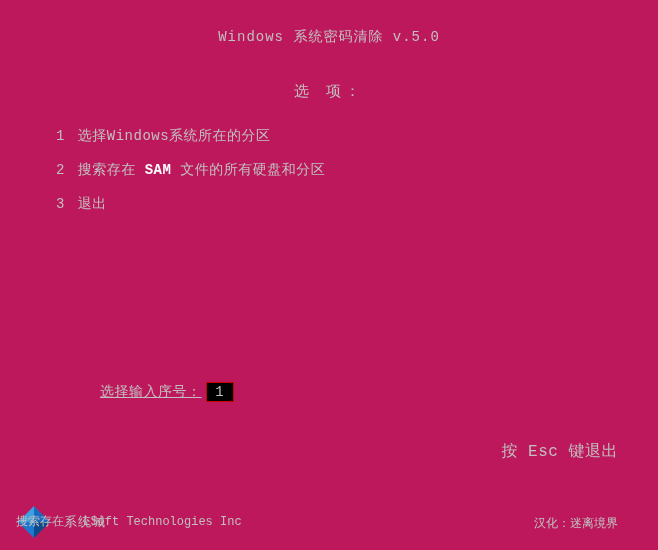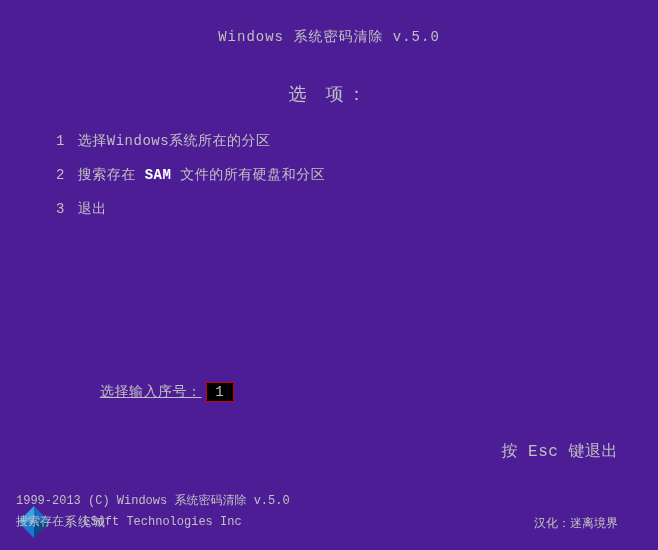--- a/index.html
+++ b/index.html
@@ -9,38 +9,38 @@
       background: #000;
       color: #c0c0c0;
       font-family: 'Courier New', Courier, monospace;
       font-size: 14px;
       overflow: hidden;
       position: relative;
     }
     .screen {
       width: 658px;
       height: 550px;
-      background: #4c1d95;
+      background: #be185d;
       position: relative;
       padding: 0;
     }
     .title-bar {
       text-align: center;
       padding-top: 28px;
       color: #c0c0c0;
       font-size: 14px;
       letter-spacing: 1px;
     }
     .options-section {
       margin-top: 36px;
       text-align: center;
     }
     .options-label {
       color: #c0c0c0;
-      font-size: 18px;
+      font-size: 15px;
       letter-spacing: 4px;
       margin-bottom: 22px;
     }
     .menu-items {
       text-align: left;
       margin-left: 56px;
       margin-top: 26px;
     }
     .menu-item {
       color: #c0c0c0;
@@ -158,21 +158,20 @@
 
   <div class="input-section">
     <span class="input-label">选择输入序号：</span>
     <span class="input-box">1</span>
   </div>
 
   <div class="esc-note">按 Esc 键退出</div>
 
   <div class="footer-bottom">
     <div class="footer-left">
-      <div>1999-2013 (C)  Windows  系统密码清除 v.5.0</div>
       <div>搜索存在：  LSoft Technologies Inc</div>
     </div>
     <div style="display:flex; flex-direction:column; align-items:flex-end; gap:6px;">
       <div class="footer-right">汉化：迷离境界</div>
       <div class="site-logo">
         <svg width="36" height="36" viewBox="0 0 36 36">
 
           <polygon points="18,2 34,18 18,18" fill="#1a6abf"></polygon>
 
           <polygon points="2,18 18,18 18,2" fill="#3da0e0"></polygon>

